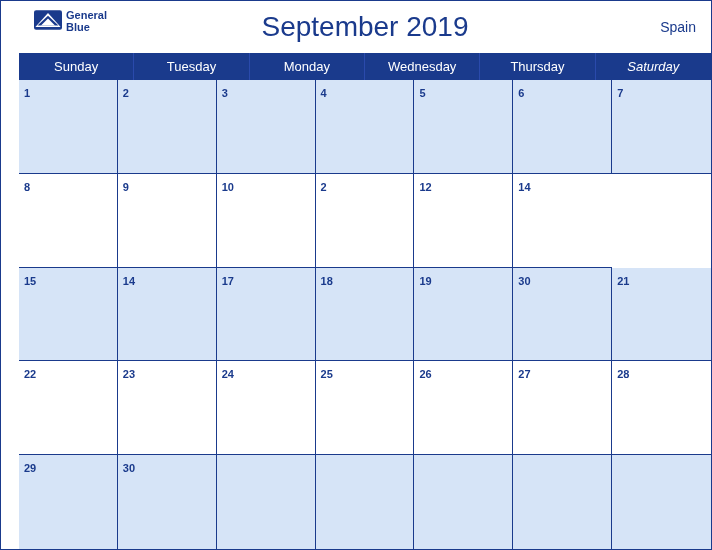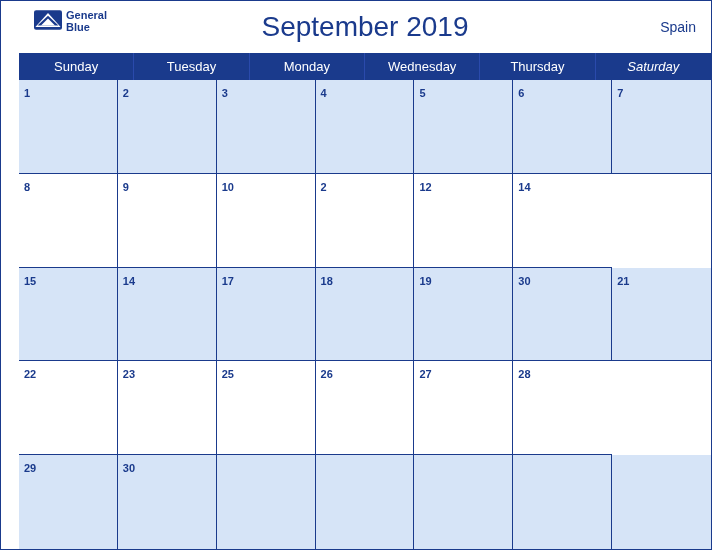--- a/index.html
+++ b/index.html
@@ -189,20 +189,21 @@
       <div class="day-cell"><span class="day-num">17</span></div>
       <div class="day-cell"><span class="day-num">18</span></div>
       <div class="day-cell"><span class="day-num">19</span></div>
       <div class="day-cell"><span class="day-num">30</span></div>
       <div class="day-cell"><span class="day-num">21</span></div>
     </div>
 
     <div class="week-row even">
       <div class="day-cell"><span class="day-num">22</span></div>
       <div class="day-cell"><span class="day-num">23</span></div>
+      <div class="day-cell"><span class="day-num">24</span></div>
       <div class="day-cell"><span class="day-num">25</span></div>
       <div class="day-cell"><span class="day-num">26</span></div>
       <div class="day-cell"><span class="day-num">27</span></div>
       <div class="day-cell"><span class="day-num">28</span></div>
     </div>
 
     <div class="week-row odd">
       <div class="day-cell"><span class="day-num">29</span></div>
       <div class="day-cell"><span class="day-num">30</span></div>
       <div class="day-cell"><span class="day-num"></span></div>

